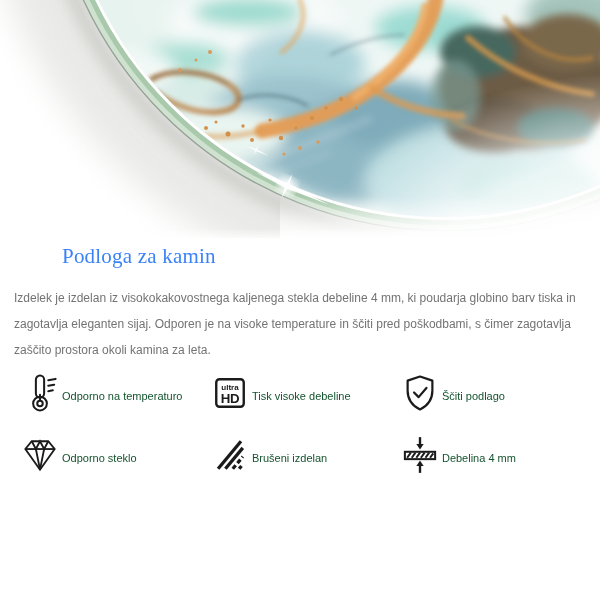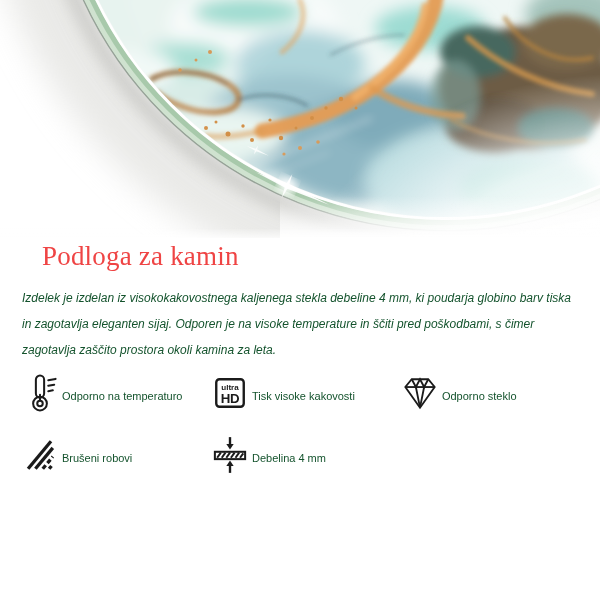--- a/index.html
+++ b/index.html
@@ -6,34 +6,33 @@
     margin: 0; padding: 0;
     width: 600px; height: 600px;
     background: #ffffff;
     overflow: hidden;
     font-family: "Liberation Sans", sans-serif;
   }
   .hero { position: relative; width: 600px; height: 238px; background: #fff; }
   .hero svg { display: block; }
 
   h1.title {
-    margin: 2px 0 0 42px;
+    margin: 2px 0 0 62px;
     font-family: "Liberation Serif", "DejaVu Serif", serif;
     font-weight: 400;
-    font-size: 27px;
+    font-size: 21px;
     line-height: 33px;
-    color: #ef4444;
+    color: #3b82f6;
     letter-spacing: 0.2px;
   }
   p.desc {
-    margin: 12px 20px 0 22px;
+    margin: 12px 20px 0 14px;
     font-size: 12px;
     line-height: 26px;
-    color: #14532d;
-    font-style: italic;
+    color: #737373;
   }
   .features {
     display: flex;
     flex-wrap: wrap;
     padding: 0 12px 0 18px;
     margin-top: 8px;
   }
   .feature {
     width: 33.33%;
     box-sizing: border-box;
@@ -223,23 +222,34 @@
   </div>
 
   <div class="feature">
     <div class="icon-box">
       <svg width="44" height="44" viewBox="0 0 48 48">
         <rect class="ic" x="9" y="9" width="30" height="30" rx="3.5" stroke-width="2.6"></rect>
         <text class="ic-txt" x="24" y="21" font-size="8.8">ultra</text>
         <text class="ic-txt" x="24" y="34.5" font-size="14.5" letter-spacing="-0.3">HD</text>
       </svg>
     </div>
-    <div class="feature-label">Tisk visoke kakovosti</div>
-  </div>
-
+    <div class="feature-label">Tisk visoke debeline</div>
+  </div>
+
+  <div class="feature">
+    <div class="icon-box">
+      <svg width="44" height="44" viewBox="0 0 48 48">
+        <g class="ic" stroke-width="2.4" stroke-linejoin="round" stroke-linecap="round">
+          <path d="M24,6 L37.5,10.5 V21.5 C37.5,31.5 32,38 24,42 C16,38 10.5,31.5 10.5,21.5 V10.5 Z"></path>
+          <path d="M17.5,23.5 L22.5,28.5 L31,18.5"></path>
+        </g>
+      </svg>
+    </div>
+    <div class="feature-label">Ščiti podlago</div>
+  </div>
 
   <div class="feature">
     <div class="icon-box">
       <svg width="44" height="44" viewBox="0 0 48 48">
         <g class="ic" stroke-width="2" stroke-linejoin="miter">
           <path d="M15,9 H33 L40,17.5 L24,40 L8,17.5 Z"></path>
           <path d="M8,17.5 H40"></path>
           <path d="M15,9 L19.5,17.5 L24,9 L28.5,17.5 L33,9"></path>
           <path d="M19.5,17.5 L24,40 L28.5,17.5"></path>
         </g>
@@ -252,21 +262,21 @@
     <div class="icon-box">
       <svg width="44" height="44" viewBox="0 0 48 48">
         <g class="ic" stroke-width="3.6" stroke-linecap="butt">
           <line x1="11" y1="39" x2="36" y2="9"></line>
           <line x1="19" y1="39" x2="38" y2="16.2"></line>
           <line x1="27" y1="39" x2="38" y2="25.8" stroke-dasharray="5 3"></line>
           <line x1="34" y1="39" x2="38" y2="34.2" stroke-dasharray="4 3"></line>
         </g>
       </svg>
     </div>
-    <div class="feature-label">Brušeni robovi</div>
+    <div class="feature-label">Brušeni izdelan</div>
   </div>
 
   <div class="feature">
     <div class="icon-box">
       <svg width="44" height="44" viewBox="0 0 48 48">
         <g class="ic" stroke-width="2.2">
           <rect x="7.5" y="20.5" width="33" height="8"></rect>
           <g stroke-width="2.2">
             <line x1="10" y1="27" x2="14" y2="21.5"></line>
             <line x1="15" y1="27" x2="19" y2="21.5"></line>

